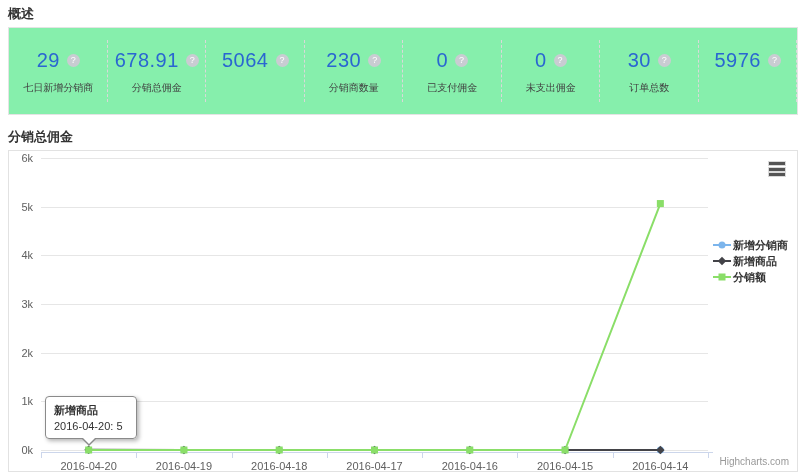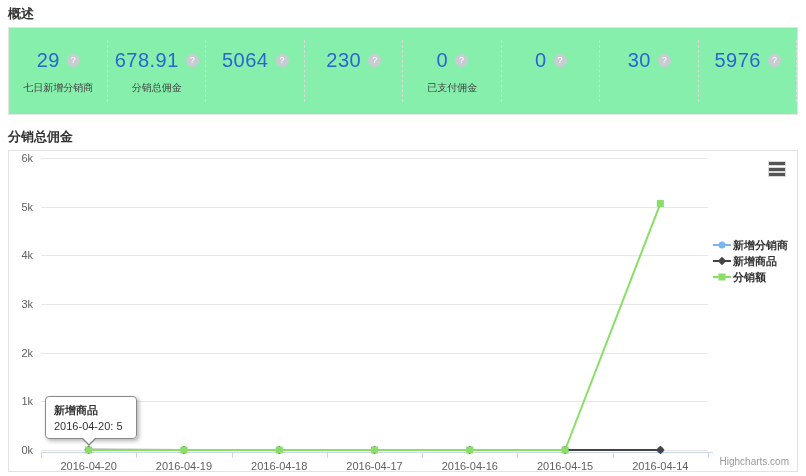--- a/index.html
+++ b/index.html
@@ -99,39 +99,42 @@
     <div class="stat-top">
       <span class="stat-value">5064</span>
       <span class="help">?</span>
     </div>
   </div>
   <div class="stat">
     <div class="stat-top">
       <span class="stat-value">230</span>
       <span class="help">?</span>
     </div>
+    <div class="stat-label">分销商数量</div>
   </div>
   <div class="stat">
     <div class="stat-top">
       <span class="stat-value">0</span>
       <span class="help">?</span>
     </div>
     <div class="stat-label">已支付佣金</div>
   </div>
   <div class="stat">
     <div class="stat-top">
       <span class="stat-value">0</span>
       <span class="help">?</span>
     </div>
+    <div class="stat-label">未支出佣金</div>
   </div>
   <div class="stat">
     <div class="stat-top">
       <span class="stat-value">30</span>
       <span class="help">?</span>
     </div>
+    <div class="stat-label">订单总数</div>
   </div>
   <div class="stat">
     <div class="stat-top">
       <span class="stat-value">5976</span>
       <span class="help">?</span>
     </div>
   </div>
 </div>
 
 <div class="section-title" id="trend-title">分销总佣金</div>

